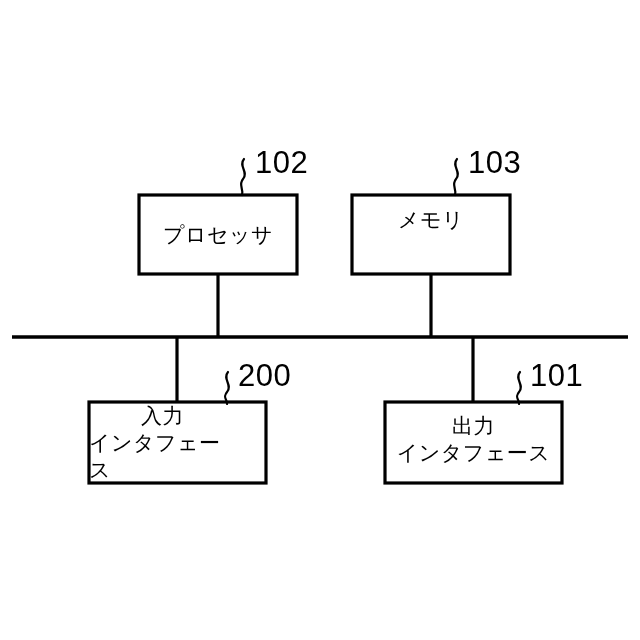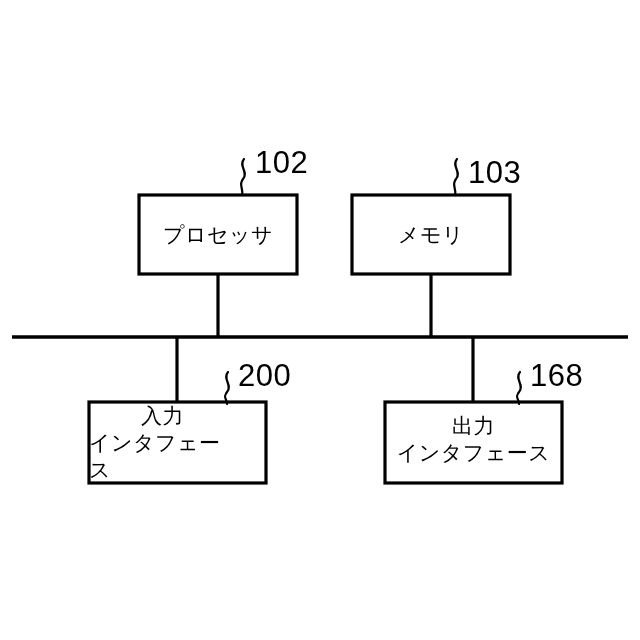--- a/index.html
+++ b/index.html
@@ -95,32 +95,32 @@
     <path class="lead-curve" d="M 244 159 C 238 166, 249 172, 243 179 C 238 185, 244 189, 242 195"></path>
     <path class="lead-curve" d="M 457 159 C 451 166, 462 172, 456 179 C 451 185, 457 189, 455 195"></path>
     <path class="lead-curve" d="M 228 372 C 222 379, 233 385, 227 392 C 222 398, 228 400, 227 404"></path>
     <path class="lead-curve" d="M 520 372 C 514 379, 525 385, 519 392 C 514 398, 520 400, 519 404"></path>
   </svg>
 
   <div class="box-label" style="left:139px; top:195px; width:158px; height:79px;">
     <span>プロセッサ</span>
   </div>
 
-  <div class="box-label" style="left:352px; top:195px; width:158px; height:79px;border-radius:28px;">
+  <div class="box-label" style="left:352px; top:180px; width:158px; height:79px;border-radius:28px;">
     <span>メモリ</span>
   </div>
 
   <div class="box-label" style="left:89px; top:402px; width:147px; height:81px;">
     <span>入力</span>
     <span>インタフェース</span>
   </div>
 
   <div class="box-label" style="left:385px; top:402px; width:177px; height:74px;">
     <span>出力</span>
     <span>インタフェース</span>
   </div>
 
   <div class="ref-num" style="left:255px; top:150px;">102</div>
-  <div class="ref-num" style="left:468px; top:150px;margin-top:10px;">103</div>
+  <div class="ref-num" style="left:468px; top:150px;">103</div>
   <div class="ref-num" style="left:238px; top:363px;">200</div>
-  <div class="ref-num" style="left:530px; top:363px;">168</div>
+  <div class="ref-num" style="left:530px; top:363px;">101</div>
 
 </div>
 
 </body></html>

